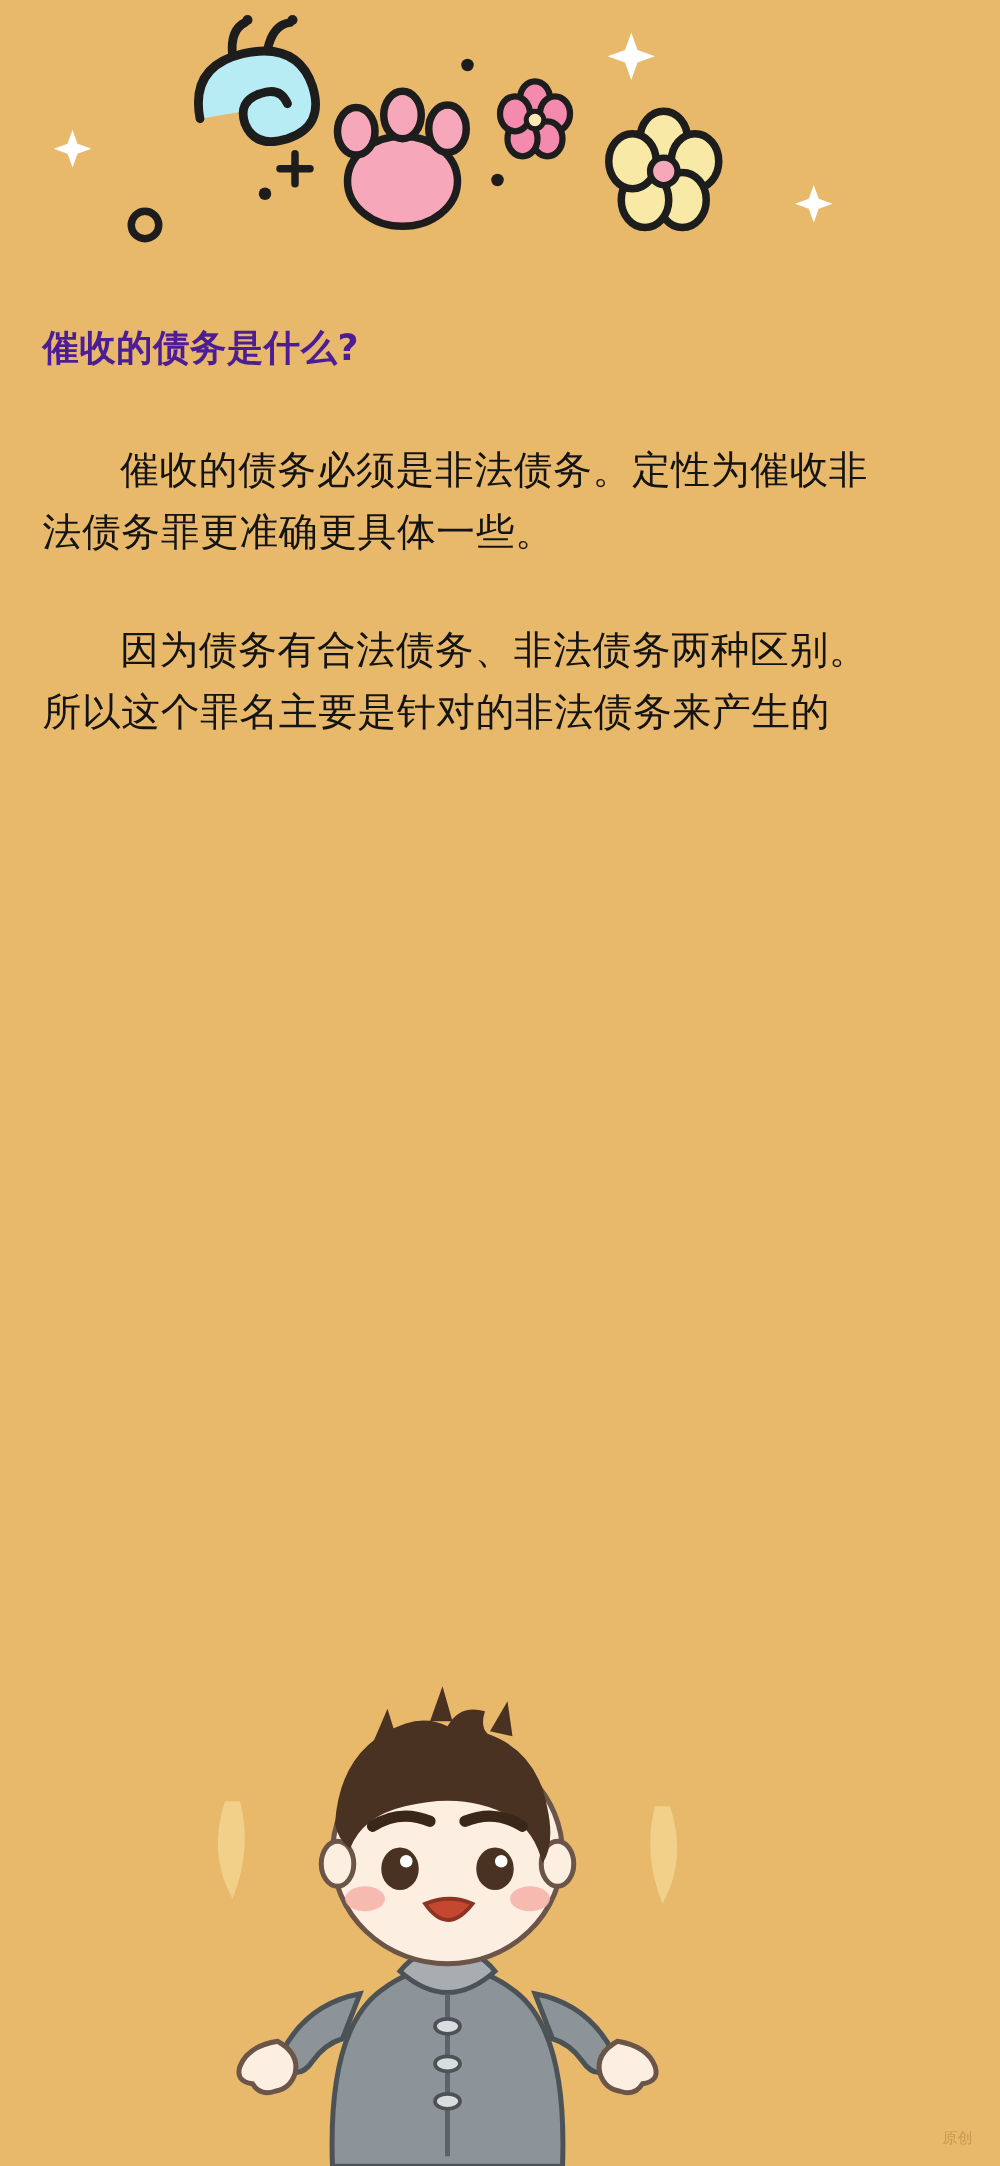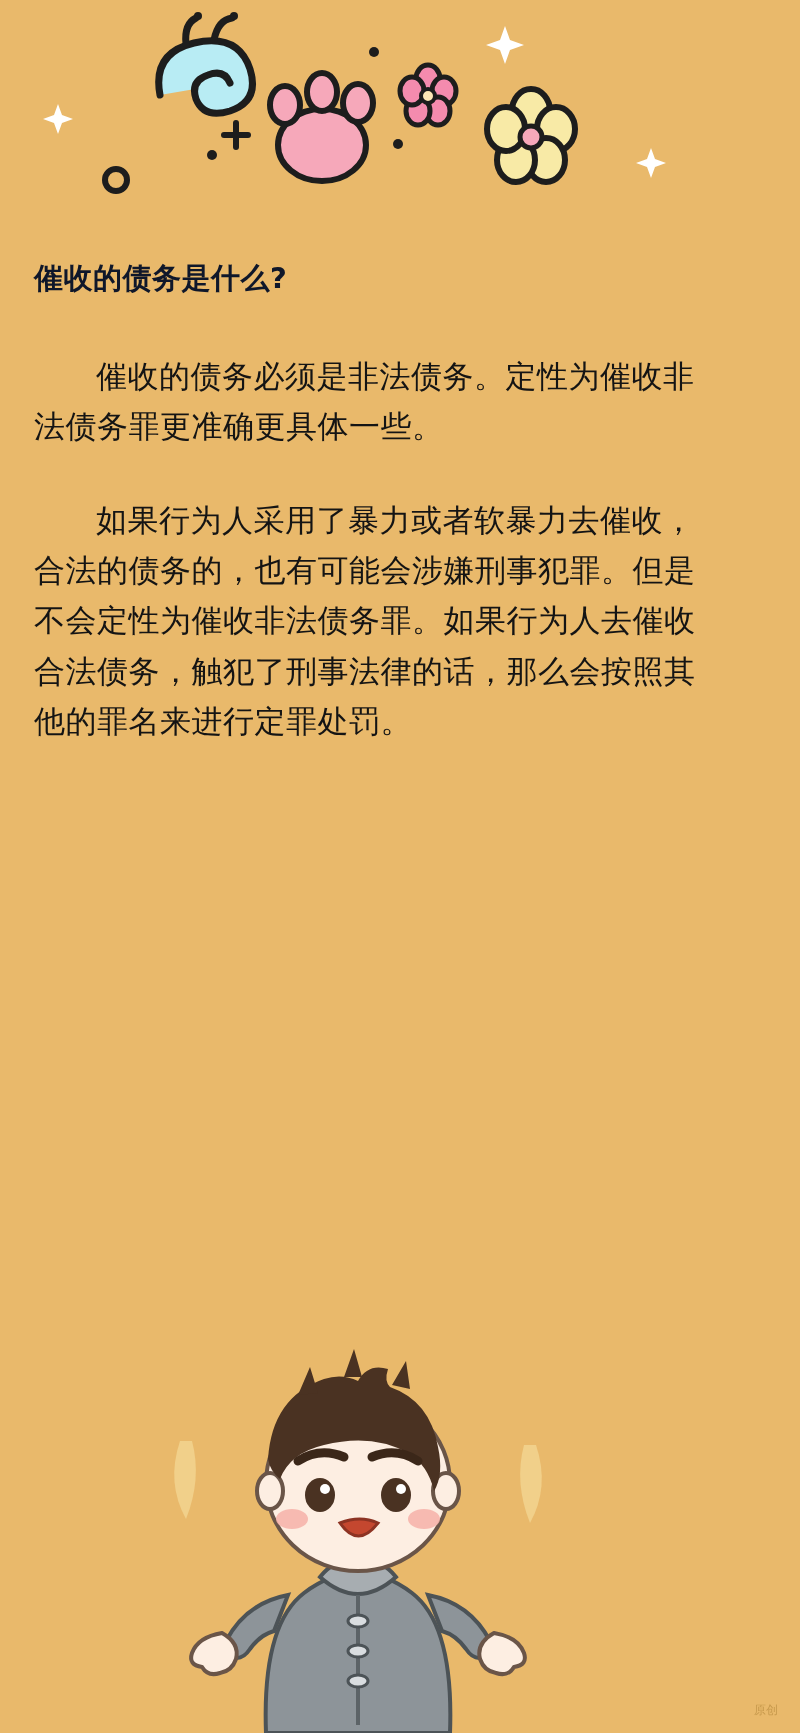--- a/index.html
+++ b/index.html
@@ -39,21 +39,21 @@
   
   .article {
     position: absolute;
     left: 34px;
     top: 258px;
     width: 680px;
   }
   .heading {
     font-size: 29px;
     font-weight: bold;
-    color: #0f172a;
+    color: #4c1d95;
     letter-spacing: 0.5px;
     line-height: 1.4;
     margin: 0 0 52px 0;
   }
   .para {
     font-size: 31px;
     font-weight: normal;
     color: #141414;
     line-height: 1.62;
     letter-spacing: 0.5px;
@@ -142,21 +142,21 @@
         <circle cx="212" cy="155" r="5"></circle>
         <circle cx="374" cy="52" r="5"></circle>
         <circle cx="398" cy="144" r="5"></circle>
       </g>
     </svg>
   </div>
 
   <div class="article">
     <h1 class="heading">催收的债务是什么?</h1>
     <p class="para">催收的债务必须是非法债务。定性为催收非法债务罪更准确更具体一些。</p>
-    <p class="para">如果行为人采用了暴力或者软暴力去催收，合法的债务的，也有可能会涉嫌刑事犯罪。但是不会定性为催收非法债务罪。如果行为人去催收合法债务，触犯了刑事法律的话，那么会按照其他的罪名来进行定罪处罚。</p>
+    <p class="para">因为债务有合法债务、非法债务两种区别。所以这个罪名主要是针对的非法债务来产生的</p>
   </div>
 
   <div class="mascot">
     <svg width="420" height="400" viewBox="0 0 420 400" xmlns="http://www.w3.org/2000/svg">
 
       <g fill="#f1d08a">
         <path d="M32 108 q-14 42 6 78 q16 -40 6 -78z"></path>
         <path d="M388 112 q14 42 -6 78 q-16 -40 -6 -78z"></path>
       </g>
 

